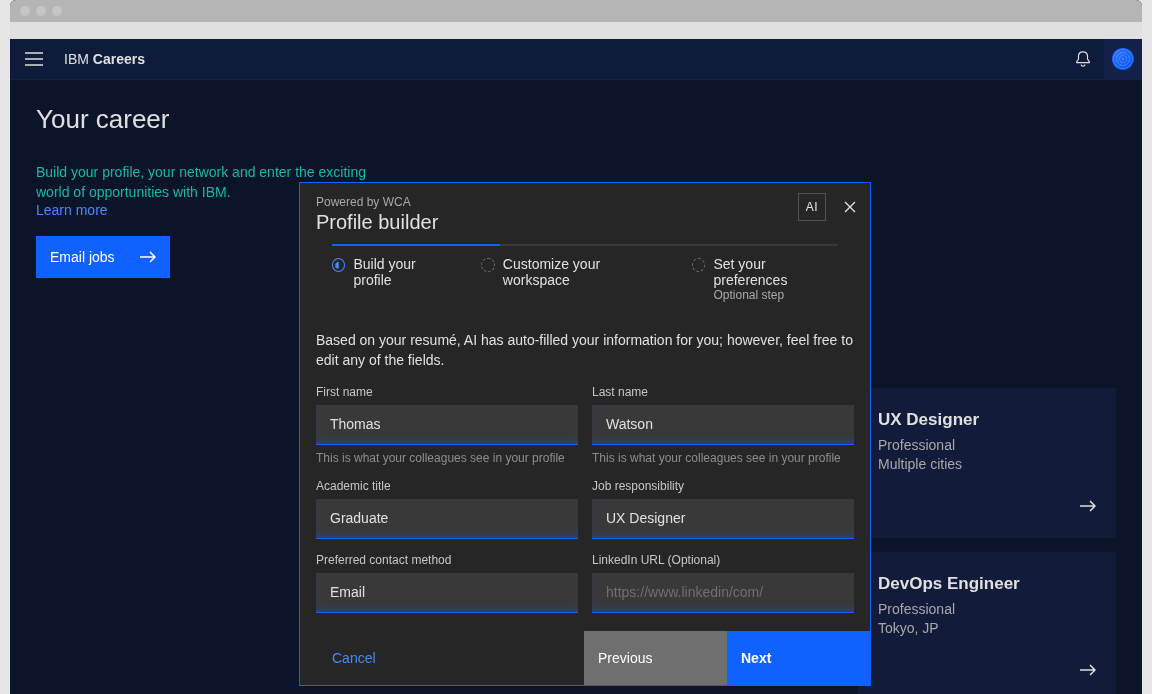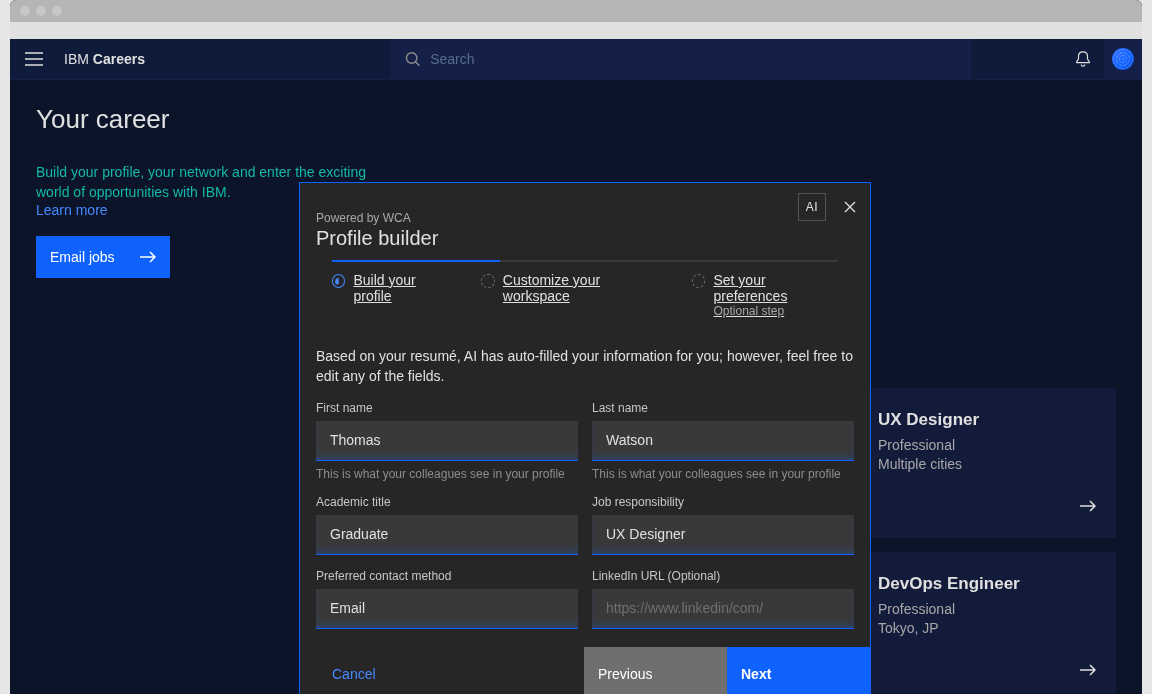--- a/index.html
+++ b/index.html
@@ -155,21 +155,21 @@
     left: 289px;
     top: 102px;
     width: 572px;
     background: #262626;
     border: 1px solid #0f62fe;
     color: #e0e0e0;
     display: flex;
     flex-direction: column;
   }
   .modal-header {
-    padding: 28px 16px 8px 16px;
+    padding: 12px 16px 8px 16px;
     position: relative;
   }
   .powered { font-size: 12px; color: #a8a8a8; }
   .modal-title { font-size: 20px; font-weight: 400; margin-top: 2px; }
   .ai-badge {
     position: absolute;
     right: 44px; top: 10px;
     width: 28px; height: 28px;
     border: 1px solid #525252;
     display:flex;align-items:center;justify-content:center;
@@ -182,21 +182,20 @@
     cursor:pointer;
   }
   .progress-bar {
     height:2px; background:#393939; margin: 10px 16px 0 16px; position:relative;
   }
   .progress-fill { position:absolute;left:0;top:0;height:2px;width:33.3%;background:#0f62fe;}
   .steps {
     display:flex; gap: 28px;
     padding: 10px 16px 6px 16px;
     font-size: 14px;
-    text-decoration: underline;
   }
   .step { display:flex; align-items:flex-start; gap:8px; }
   .step .bullet {
     width:14px;height:14px;border-radius:50%;
     border:1.5px solid #6f6f6f; margin-top:2px;
     position:relative;
     display:flex;align-items:center;justify-content:center;
   }
   .step.active .bullet { border-color:#4589ff; }
   .step.active .bullet::after{content:"";width:7px;height:7px;border-radius:50%;background:#4589ff;clip-path: inset(0 50% 0 0);}
@@ -272,27 +271,20 @@
 
   <div class="topbar">
     <div class="hamburger">
       <svg viewBox="0 0 18 14">
           <path d="M0 1h18M0 7h18M0 13h18" stroke="#e0e0e0" stroke-width="1.5"></path>
         </svg>
     </div>
     <div class="brand">
       <span class="light">IBM </span><span class="bold">Careers</span>
     </div>
-    <div class="search-wrap" style="margin-left:246px">
-      <svg viewBox="0 0 16 16">
-          <circle cx="7" cy="7" r="5.5" stroke="#8d8d8d" stroke-width="1.5" fill="none"></circle>
-          <path d="M11 11l4 4" stroke="#8d8d8d" stroke-width="1.5"></path>
-        </svg>
-      <input class="search-input" placeholder="Search" style="">
-    </div>
     <div class="right-icons">
       <div class="icon-btn">
         <svg width="18" height="18" viewBox="0 0 20 20">
             <path d="M10 2c-3 0-5 2-5 5v3l-2 3v1h14v-1l-2-3V7c0-3-2-5-5-5zM8 16a2 2 0 004 0" stroke="#e0e0e0" stroke-width="1.3" fill="none"></path>
           </svg>
       </div>
       <div class="avatar-btn">
         <div class="avatar-circle"></div>
       </div>
     </div>

